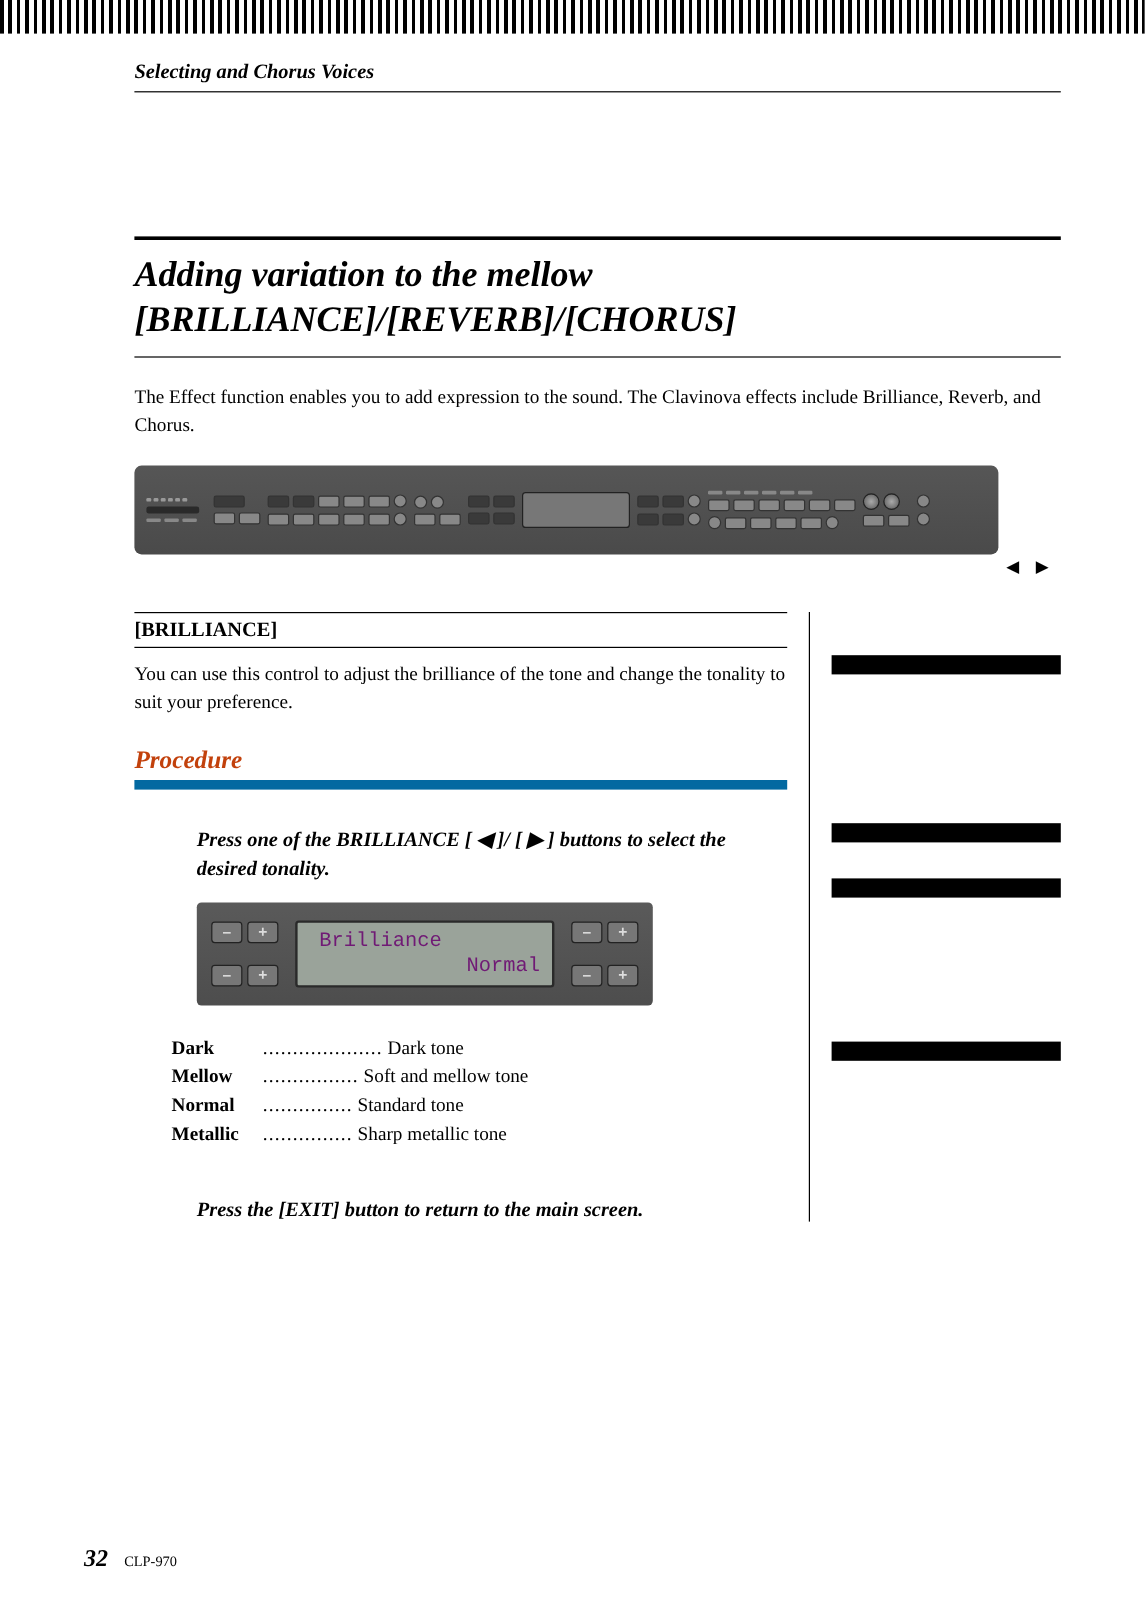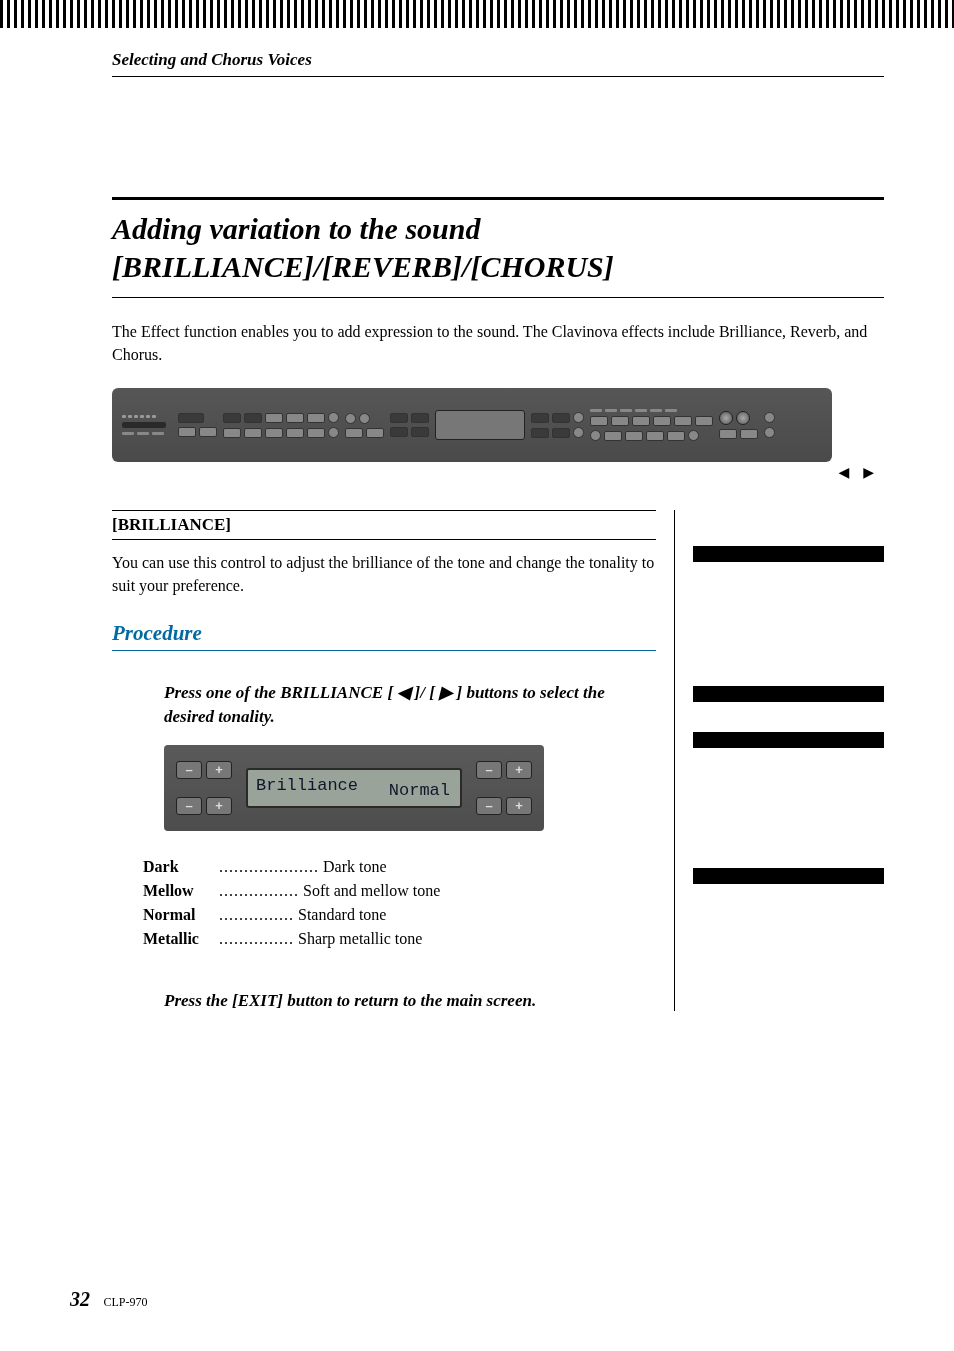--- a/index.html
+++ b/index.html
@@ -23,27 +23,27 @@
   .knob { width:14px; height:14px; background:radial-gradient(#aaa,#555); border-radius:50%; border:1px solid #222; }
   .vol-slot { width:44px; height:6px; background:#2a2a2a; border-radius:2px; }
   .vol-dots { display:flex; gap:2px; }
   .vol-dots span{ width:4px;height:3px;background:#999;border-radius:1px; }
   .callout-tri { margin-top: 2px; margin-left: 42px; display:flex; justify-content:flex-end; width:720px; gap:14px; font-size:14px; font-family: Arial, sans-serif; }
   .columns { display:flex; margin-left:42px; gap:18px; margin-top:30px; }
   .col-left { flex:1; }
   .col-right { width:210px; border-left:1px solid #000; padding-left:0; }
   .sub-head { border-top:1px solid #000; border-bottom:1px solid #000; padding:4px 0; font-weight:bold; font-size:17px; margin-bottom:12px; }
   .sub-desc { font-size:16px; line-height:1.4; margin-bottom:24px; }
-  .proc-head { font-style:italic; font-weight:bold; font-size:21px; color:#0369a1; border-bottom:1px solid #0369a1; padding-bottom:4px; margin-bottom:30px; }
+  .proc-head { font-style:italic; font-weight:bold; font-size:21px; color:#c2410c; border-bottom:8px solid #0369a1; padding-bottom:4px; margin-bottom:30px; }
   .step { font-style:italic; font-weight:bold; font-size:17px; line-height:1.4; margin-left:52px; margin-right:10px; margin-bottom:16px; }
   .lcd-panel { margin-left:52px; width:380px; height:86px; background:linear-gradient(#5a5a5a,#4d4d4d); border-radius:4px; padding:10px 12px; display:flex; align-items:center; gap:14px; margin-bottom:24px; }
   .pm-col { display:flex; flex-direction:column; gap:18px; }
   .pm-pair { display:flex; gap:4px; }
   .pm-btn { width:26px; height:18px; background:#777; border:1px solid #222; border-radius:3px; display:flex; align-items:center; justify-content:center; color:#ddd; font-family:Arial; font-size:13px; font-weight:bold; }
-  .lcd-screen { flex:1; height:40px; background:#9aa39a; border-radius:3px; border:2px solid #2a2a2a; font-family:'Courier New',monospace; color:#0f172a; font-size:17px; padding:6px 8px; position:relative; }
+  .lcd-screen { flex:1; height:56px; background:#9aa39a; border-radius:3px; border:2px solid #2a2a2a; font-family:'Courier New',monospace; color:#701a75; font-size:17px; padding:6px 18px; position:relative; }
   .lcd-line2 { position:absolute; bottom:6px; right:10px; font-size:17px; }
   .tone-list { margin-left:31px; font-size:16px; line-height:1.5; margin-bottom:24px; }
   .tone-row { display:flex; }
   .tone-name { font-weight:bold; width:72px; }
   .tone-dots { flex:0 0 auto; letter-spacing:1px; overflow:hidden; white-space:nowrap; margin:0 4px; }
   .step2 { font-style:italic; font-weight:bold; font-size:17px; margin-left:52px;margin-top:40px; }
   .blackbar { height:16px; background:#000; margin-left:18px; }
   .page-footer { position:absolute; bottom:40px; left:70px; font-size:14px;text-align:right; }
   .page-num { font-style:italic; font-weight:bold; font-size:20px; margin-right:10px; }
   .model { font-size:12px; }
@@ -52,21 +52,21 @@
 </head>
 <body>
 
 <div class="page">
   <div class="barcode-top"></div>
 
   <div class="section-header">Selecting and Chorus Voices</div>
 
   <div class="title-block">
     <h1>
-      <span>Adding variation to the sound</span><br>
+      <span>Adding variation to the mellow</span><br>
       <span>[BRILLIANCE]/[REVERB]/[CHORUS]</span>
     </h1>
   </div>
 
   <p class="intro">The Effect function enables you to add expression to the sound. The Clavinova effects include Brilliance, Reverb, and Chorus.</p>
 
   <div class="panel-wrap">
     <div class="panel">
       <div class="grp" style="margin-right:6px;">
         <div class="vol-dots">

